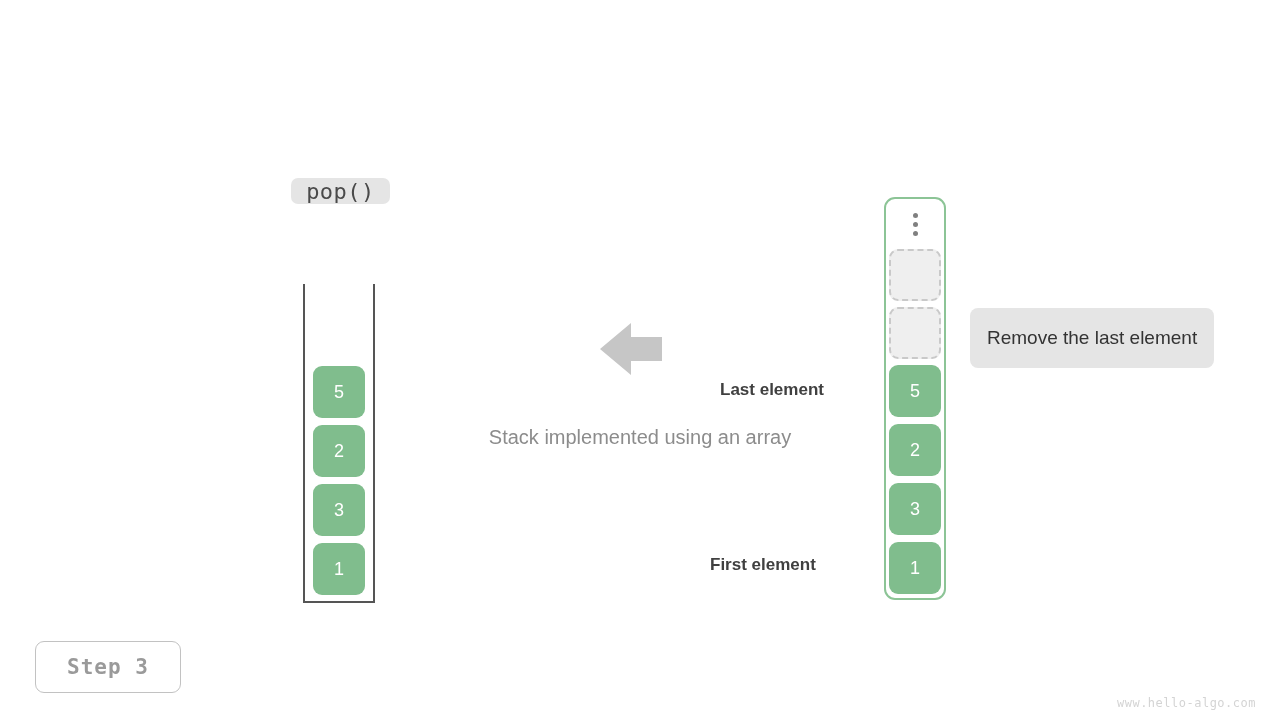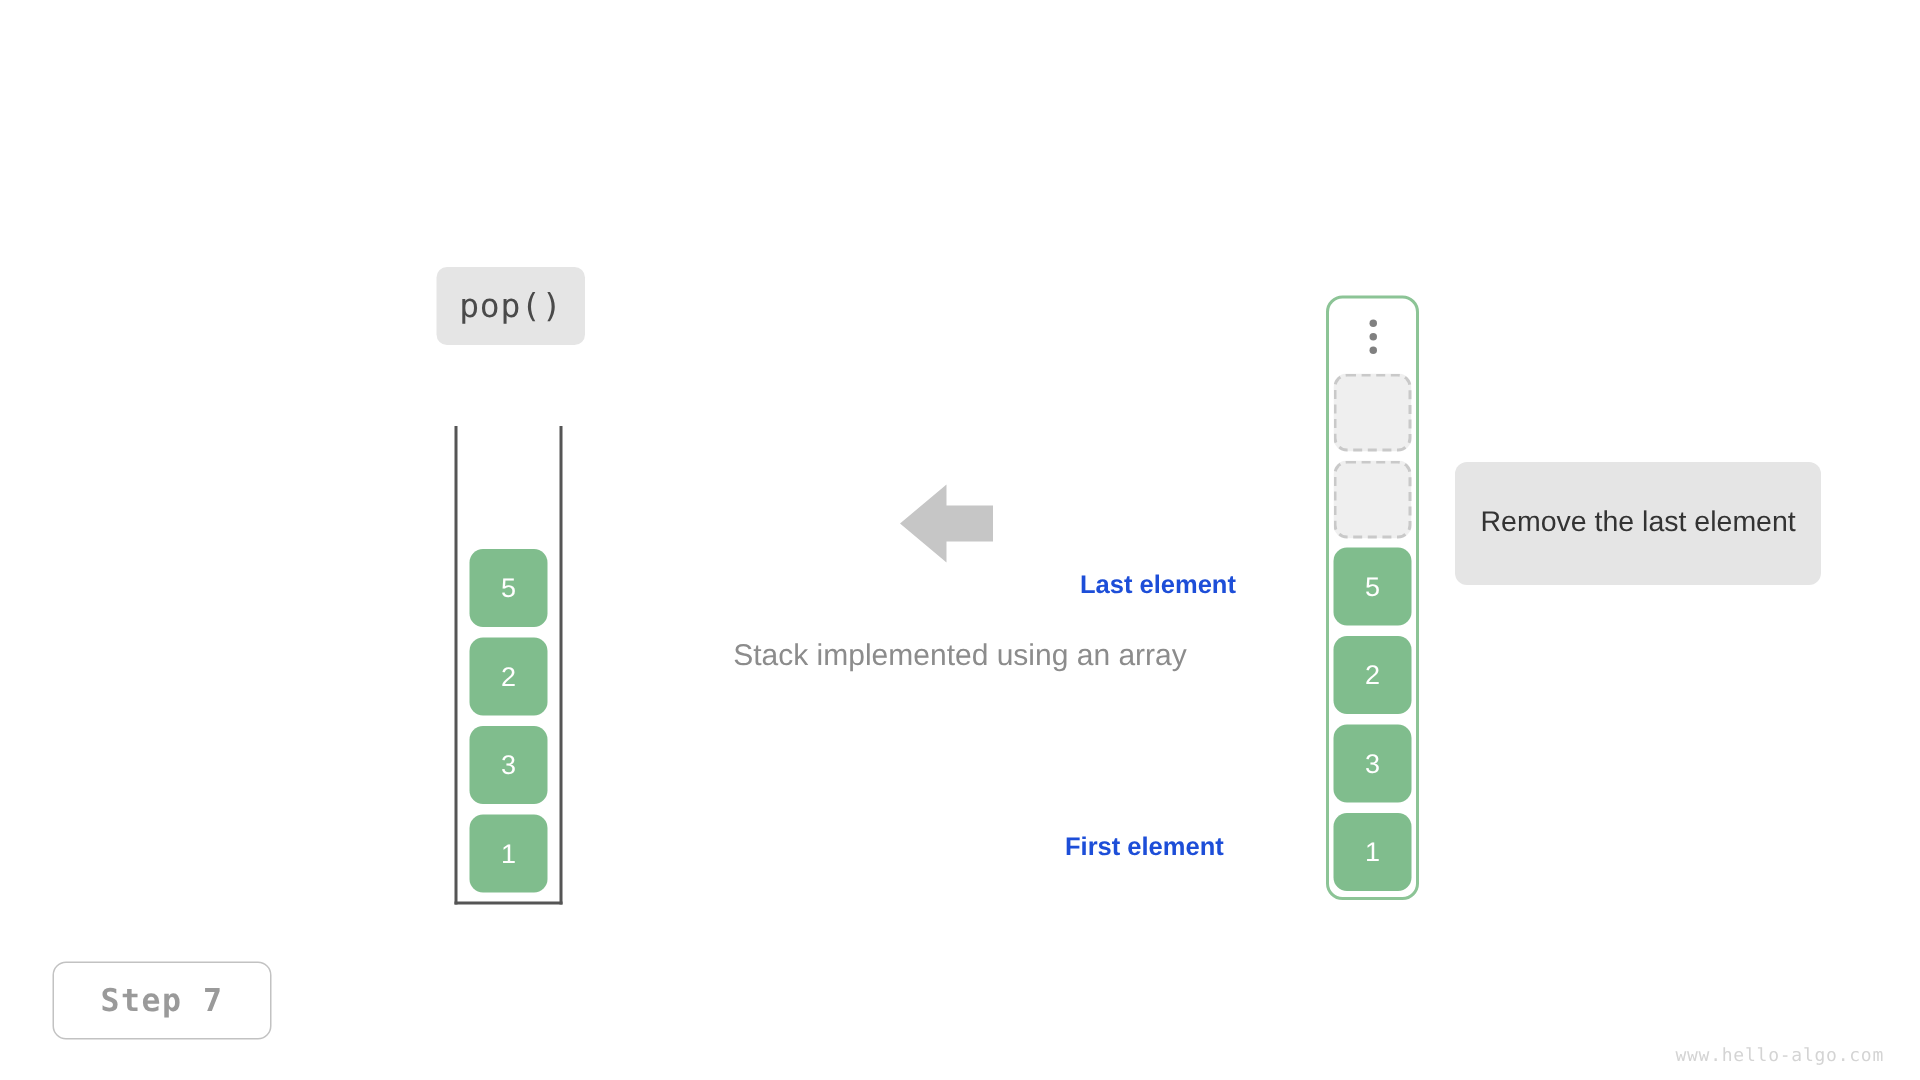--- a/index.html
+++ b/index.html
@@ -14,21 +14,21 @@
     overflow: hidden;
     font-family: "Liberation Sans", sans-serif;
   }
 
   
   #op-badge {
     position: absolute;
     left: 291px;
     top: 178px;
     width: 99px;
-    height: 52px;
+    height: 26px;
     background: #e5e5e5;
     border-radius: 7px;
     display: flex;
     align-items: center;
     justify-content: center;
     font-family: "DejaVu Sans Mono", monospace;
     font-size: 22px;
     color: #4a4a4a;
     letter-spacing: 0.5px;
   }
@@ -134,32 +134,32 @@
     gap: 7px;
     margin-top: 6px;
     flex: none;
   }
 
   
   .annotation {
     position: absolute;
     font-size: 17px;
     font-weight: bold;
-    color: #1d4ed8;
+    color: #404040;
     white-space: nowrap;
   }
   #last-element-label { left: 720px; top: 380px; }
   #first-element-label { left: 710px; top: 555px; text-align: center; }
 
   #note-badge {
     position: absolute;
     left: 970px;
     top: 308px;
     height: 50px;
-    padding: 16px 17px;
+    padding: 5px 17px;
     background: #e5e5e5;
     border-radius: 8px;
     display: flex;
     align-items: center;
     font-size: 19px;
     color: #333333;
     white-space: nowrap;
   }
 
   
@@ -278,16 +278,16 @@
 
 <div id="note-badge">
   <span>Remove the last element</span>
 </div>
 
 <div id="caption">
   <span id="caption-inner">Stack implemented using an array</span>
 </div>
 
 <div id="step-badge">
-  <span>Step 7</span>
+  <span>Step 3</span>
 </div>
 
 <div id="watermark">www.hello-algo.com</div>
 
 </body></html>

